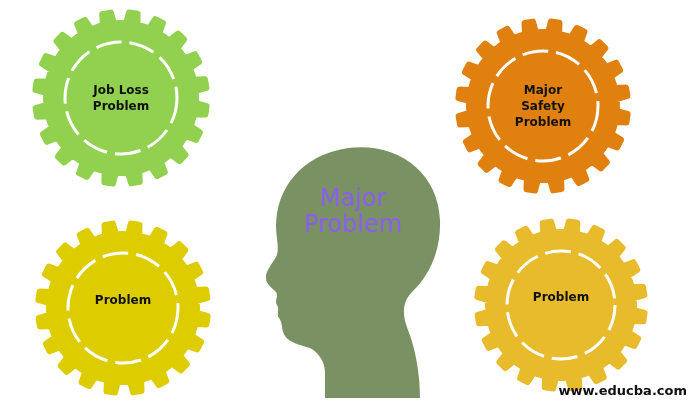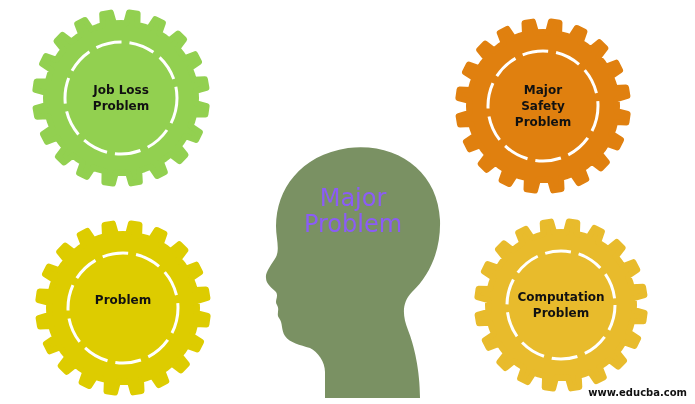--- a/index.html
+++ b/index.html
@@ -6,21 +6,21 @@
   body { width: 695px; height: 404px; position: relative; overflow: hidden;
          font-family: "DejaVu Sans", "Liberation Sans", sans-serif; }
   #canvas { position: absolute; left: 0; top: 0; }
   .gear-label { position: absolute; text-align: center; font-weight: bold;
                 font-size: 12px; line-height: 16px; color: #111111; }
   .gear-label span { display: block; }
   .head-title { position: absolute; text-align: center; font-weight: normal;
                 color: #8b5cf6; font-size: 24px; line-height: 26px; }
   .head-title span { display: block; }
   .footer-url { position: absolute; right: 8px; bottom: 6px; font-weight: bold;
-                font-size: 10px; color: #111111; }
+                font-size: 13px; color: #111111; }
 </style>
 </head>
 <body>
 
 <svg id="canvas" width="695" height="404" viewBox="0 0 695 404">
   <g id="gears-layer">
       <g>
         <path d="M196.0 98.0 L195.8 103.2 L206.6 106.1 L205.4 114.6 L194.2 114.4 L192.3 121.2 L190.6 126.0 L199.9 132.2 L196.1 139.9 L185.6 136.2 L181.7 142.1 L178.5 146.2 L185.5 154.9 L179.5 161.1 L170.6 154.3 L165.1 158.7 L160.8 161.6 L164.8 172.0 L157.1 176.0 L150.8 166.8 L144.2 169.3 L139.2 170.8 L139.8 181.9 L131.2 183.4 L128.1 172.7 L121.0 173.0 L115.8 172.8 L112.9 183.6 L104.4 182.4 L104.6 171.2 L97.8 169.3 L93.0 167.6 L86.8 176.9 L79.1 173.1 L82.8 162.6 L76.9 158.7 L72.8 155.5 L64.1 162.5 L57.9 156.5 L64.7 147.6 L60.3 142.1 L57.4 137.8 L47.0 141.8 L43.0 134.1 L52.2 127.8 L49.7 121.2 L48.2 116.2 L37.1 116.8 L35.6 108.2 L46.3 105.1 L46.0 98.0 L46.2 92.8 L35.4 89.9 L36.6 81.4 L47.8 81.6 L49.7 74.8 L51.4 70.0 L42.1 63.8 L45.9 56.1 L56.4 59.8 L60.3 53.9 L63.5 49.8 L56.5 41.1 L62.5 34.9 L71.4 41.7 L76.9 37.3 L81.2 34.4 L77.2 24.0 L84.9 20.0 L91.2 29.2 L97.8 26.7 L102.8 25.2 L102.2 14.1 L110.8 12.6 L113.9 23.3 L121.0 23.0 L126.2 23.2 L129.1 12.4 L137.6 13.6 L137.4 24.8 L144.2 26.7 L149.0 28.4 L155.2 19.1 L162.9 22.9 L159.2 33.4 L165.1 37.3 L169.2 40.5 L177.9 33.5 L184.1 39.5 L177.3 48.4 L181.7 53.9 L184.6 58.2 L195.0 54.2 L199.0 61.9 L189.8 68.2 L192.3 74.8 L193.8 79.8 L204.9 79.2 L206.4 87.8 L195.7 90.9 Z" fill="#92d050" stroke="#92d050" stroke-width="6" stroke-linejoin="round"></path>
         <circle cx="121" cy="98" r="56" fill="none" stroke="#ffffff" stroke-width="3" stroke-dasharray="26 8"></circle>
       </g>
@@ -51,21 +51,20 @@
     </div>
     <div class="gear-label" style="left: 483px; width: 120px; top: 82px;">
       <span>Major</span>
       <span>Safety</span>
       <span>Problem</span>
     </div>
     <div class="gear-label" style="left: 63px; width: 120px; top: 292px;">
       <span>Problem</span>
     </div>
     <div class="gear-label" style="left: 501px; width: 120px; top: 289px;">
-      <span>Computation</span>
       <span>Problem</span>
     </div>
   </div>
 
 <div class="head-title" style="left:278px; top:185px; width:150px;">
   <span>Major</span>
   <span>Problem</span>
 </div>
 
 <div class="footer-url">www.educba.com</div>

